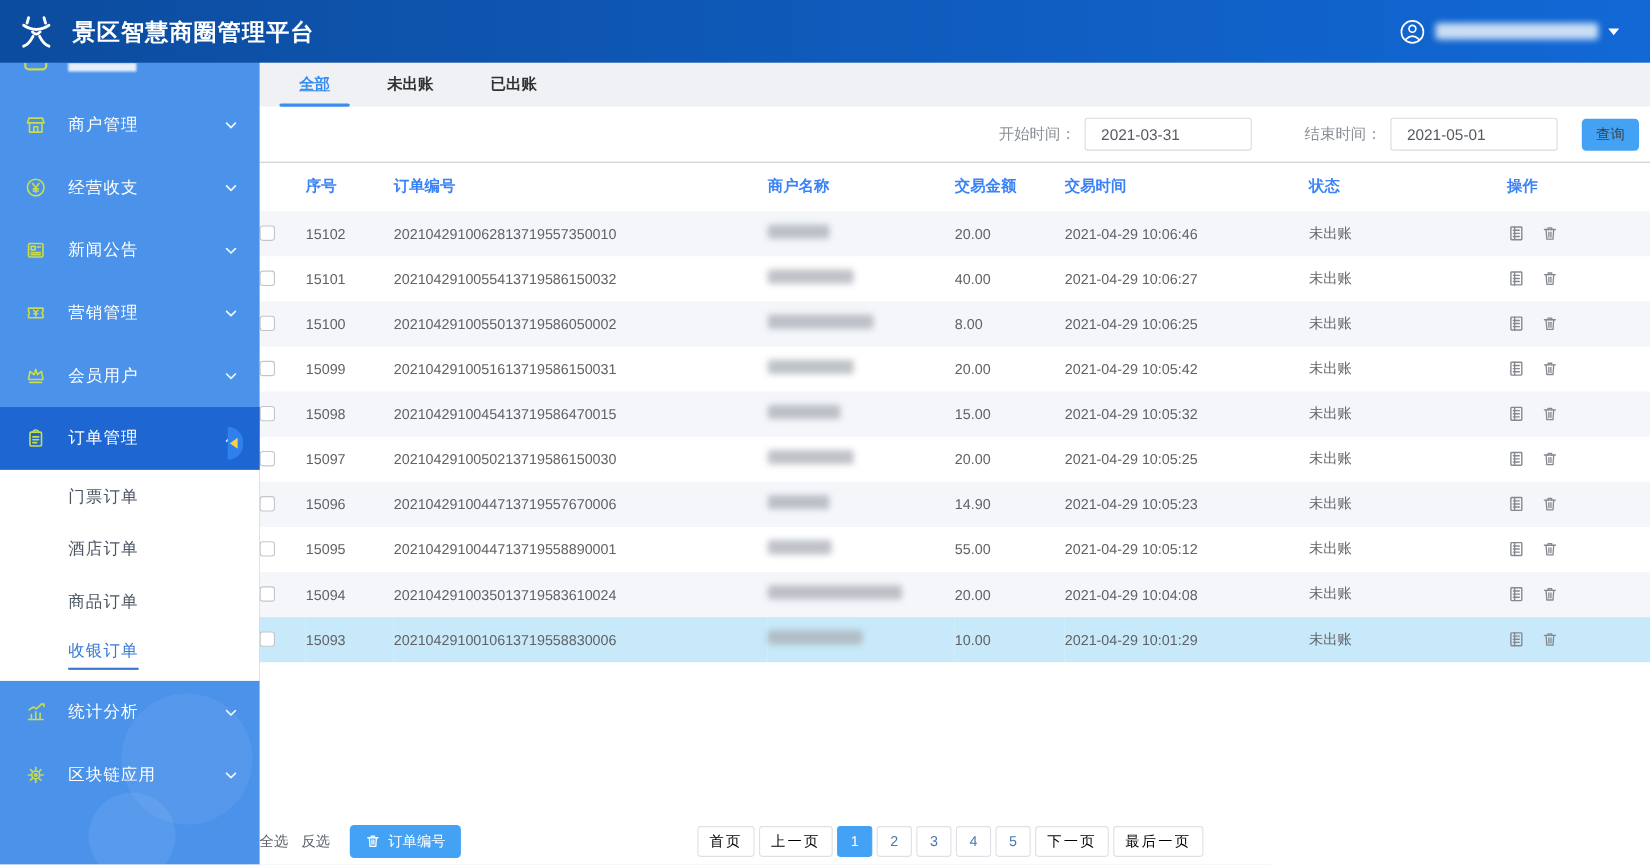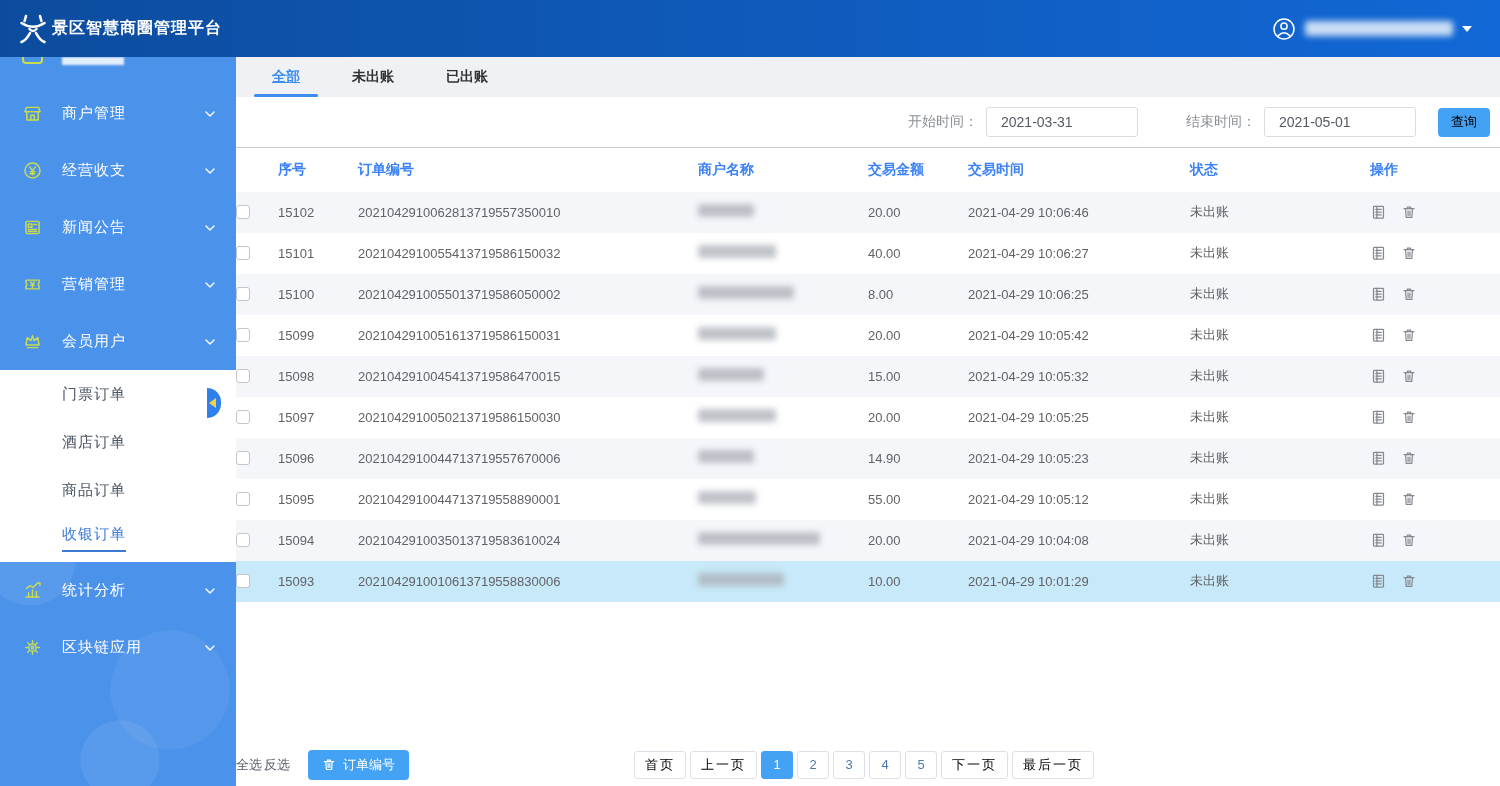--- a/index.html
+++ b/index.html
@@ -11,21 +11,21 @@
     color:#303133;
   }
 
   
   .topbar {
     position:absolute; top:0; left:0; width:1500px; height:57px;
     background:linear-gradient(90deg,#0c4c9e,#1268d6);
     display:flex; align-items:center; z-index:30;
   }
   .logo { margin-left:16px; display:flex; align-items:center; }
-  .brand-title { color:#fff; font-size:16px; font-weight:bold; margin-left:2px; letter-spacing:1px; }
+  .brand-title { color:#fff; font-size:21px; font-weight:bold; margin-left:16px; letter-spacing:1px; }
   .user-box { position:absolute; right:28px; top:0; height:57px; display:flex; align-items:center; gap:9px; cursor:pointer; }
   .user-name-blur { width:148px; height:15px; border-radius:3px; background:rgba(255,255,255,.78); filter:blur(3px); }
   .caret-down { width:0; height:0; border-left:5px solid transparent; border-right:5px solid transparent; border-top:6px solid #fff; }
 
   
   .sidebar {
     position:absolute; top:0; left:0; width:236px; height:786px;
     background:#4b92ea; z-index:10;
     background-image:
       radial-gradient(circle 46px at 30px 560px, rgba(255,255,255,.07) 0 45px, transparent 46px),
@@ -59,37 +59,37 @@
 
   .tabstrip { height:40px; background:#f0f1f4; display:flex; align-items:stretch; padding-left:18px; }
   .tab { position:relative; display:flex; align-items:center; padding:0 26px; font-size:14px; font-weight:bold; color:#303133; cursor:pointer; }
   .tab.active { color:#3b8df0;text-decoration:underline; }
   .tab.active::after { content:""; position:absolute; left:8px; right:8px; bottom:0; height:3px; border-radius:2px; background:#3b8df0; }
 
   .filter-row { height:50px; display:flex; align-items:center; justify-content:flex-end; padding-right:10px; background:#fff; }
   .filter-label { font-size:14px; color:#8b9096; margin-right:8px; }
   .date-input { width:152px; height:30px; border:1px solid #d9dce1; border-radius:3px; font-size:14px; color:#555a61; padding-left:14px; background:#fff; outline:none; font-family:inherit; }
   .filter-gap { width:48px; }
-  .btn-search { margin-left:22px; width:52px; height:29px; background:#44a2f5; color:#000000; border:none; border-radius:4px; font-size:13px; cursor:pointer; font-family:inherit; }
+  .btn-search { margin-left:22px; width:52px; height:29px; background:#44a2f5; color:#404040; border:none; border-radius:4px; font-size:13px; cursor:pointer; font-family:inherit; }
 
   table.data { width:100%; border-collapse:collapse; table-layout:fixed; border-top:1px solid #c9ccd1; }
   table.data th { height:44px; text-align:left; font-size:14px; color:#3b82f6; font-weight:bold; background:#fff; }
   table.data td { height:41px; font-size:13px; color:#606266; }
   table.data tr.stripe td { background:#f4f6fa; }
   table.data tr.hl td { background:#c8e9f9; }
   td.c-check, th.c-check { padding-left:8px; }
   .checkbox { width:14px; height:14px; border:1px solid #c2c6cc; border-radius:3px; background:#fff; cursor:pointer; }
   .merchant-blur { display:inline-block; height:13px; border-radius:2px; background:#a9aeb5; opacity:.75; filter:blur(3px); }
   .status-txt { color:#9da1a8; }
   .ops { display:flex; align-items:center; gap:14px; }
   .op-btn { width:17px; height:18px; cursor:pointer; }
 
   
   .footer-row { position:relative; height:34px; margin-top:146px; display:flex; align-items:center; }
-  .sel-links { display:flex; gap:2px; margin-left:8px; }
+  .sel-links { display:flex; gap:12px; margin-left:8px; }
   .sel-link { font-size:13px; color:#5a6068; cursor:pointer; }
   .btn-batch { margin-left:18px; height:30px; padding:0 14px; background:#44a2f5; border:none; border-radius:4px; color:#fff; font-size:13px; display:flex; align-items:center; gap:7px; cursor:pointer; font-family:inherit; }
 
   .pagination { position:absolute; left:50%; transform:translateX(-50%); display:flex; gap:4px; }
   .page-btn {
     min-width:32px; height:28px; padding:0 10px; background:#fff;
     border:1px solid #dde1e7; border-radius:3px; font-size:13px;
     display:flex; align-items:center; justify-content:center;
     color:#000000; cursor:pointer; letter-spacing:2px;
   }
@@ -204,20 +204,37 @@
           <svg width="21" height="21" viewBox="0 0 24 24">
             <g stroke="#c9dc4e" stroke-width="1.7" fill="none" stroke-linecap="round" stroke-linejoin="round">
               <path d="M4.5 16 L6 7.5 L10.2 11 L12 5.5 L13.8 11 L18 7.5 L19.5 16 Z"></path>
               <path d="M6 19 h12"></path>
             </g>
           </svg>
         </span>
         <span class="mi-label">会员用户</span>
         <svg class="mi-chevron" width="12" height="12" viewBox="0 0 12 12">
           <polyline points="2,4 6,8 10,4" fill="none" stroke="rgba(255,255,255,.9)" stroke-width="1.6" stroke-linecap="round" stroke-linejoin="round"></polyline>
+        </svg>
+      </div>
+      <div class="menu-item active">
+        <span class="mi-icon">
+          <svg width="21" height="21" viewBox="0 0 24 24">
+            <g stroke="#c9dc4e" stroke-width="1.7" fill="none" stroke-linecap="round" stroke-linejoin="round">
+              <rect x="6" y="5.5" width="12" height="14.5" rx="1.5"></rect>
+              <path d="M9.3 5.5 a2.7 2.2 0 0 1 5.4 0"></path>
+              <path d="M9 10.5 h6"></path>
+              <path d="M9 13.5 h6"></path>
+              <path d="M9 16.5 h4"></path>
+            </g>
+          </svg>
+        </span>
+        <span class="mi-label">订单管理</span>
+        <svg class="mi-chevron" width="12" height="12" viewBox="0 0 12 12">
+          <polyline points="2,8 6,4 10,8" fill="none" stroke="rgba(255,255,255,.9)" stroke-width="1.6" stroke-linecap="round" stroke-linejoin="round"></polyline>
         </svg>
       </div>
       <div class="submenu">
         <div class="submenu-item">
           <span>门票订单</span>
         </div>
         <div class="submenu-item">
           <span>酒店订单</span>
         </div>
         <div class="submenu-item">

